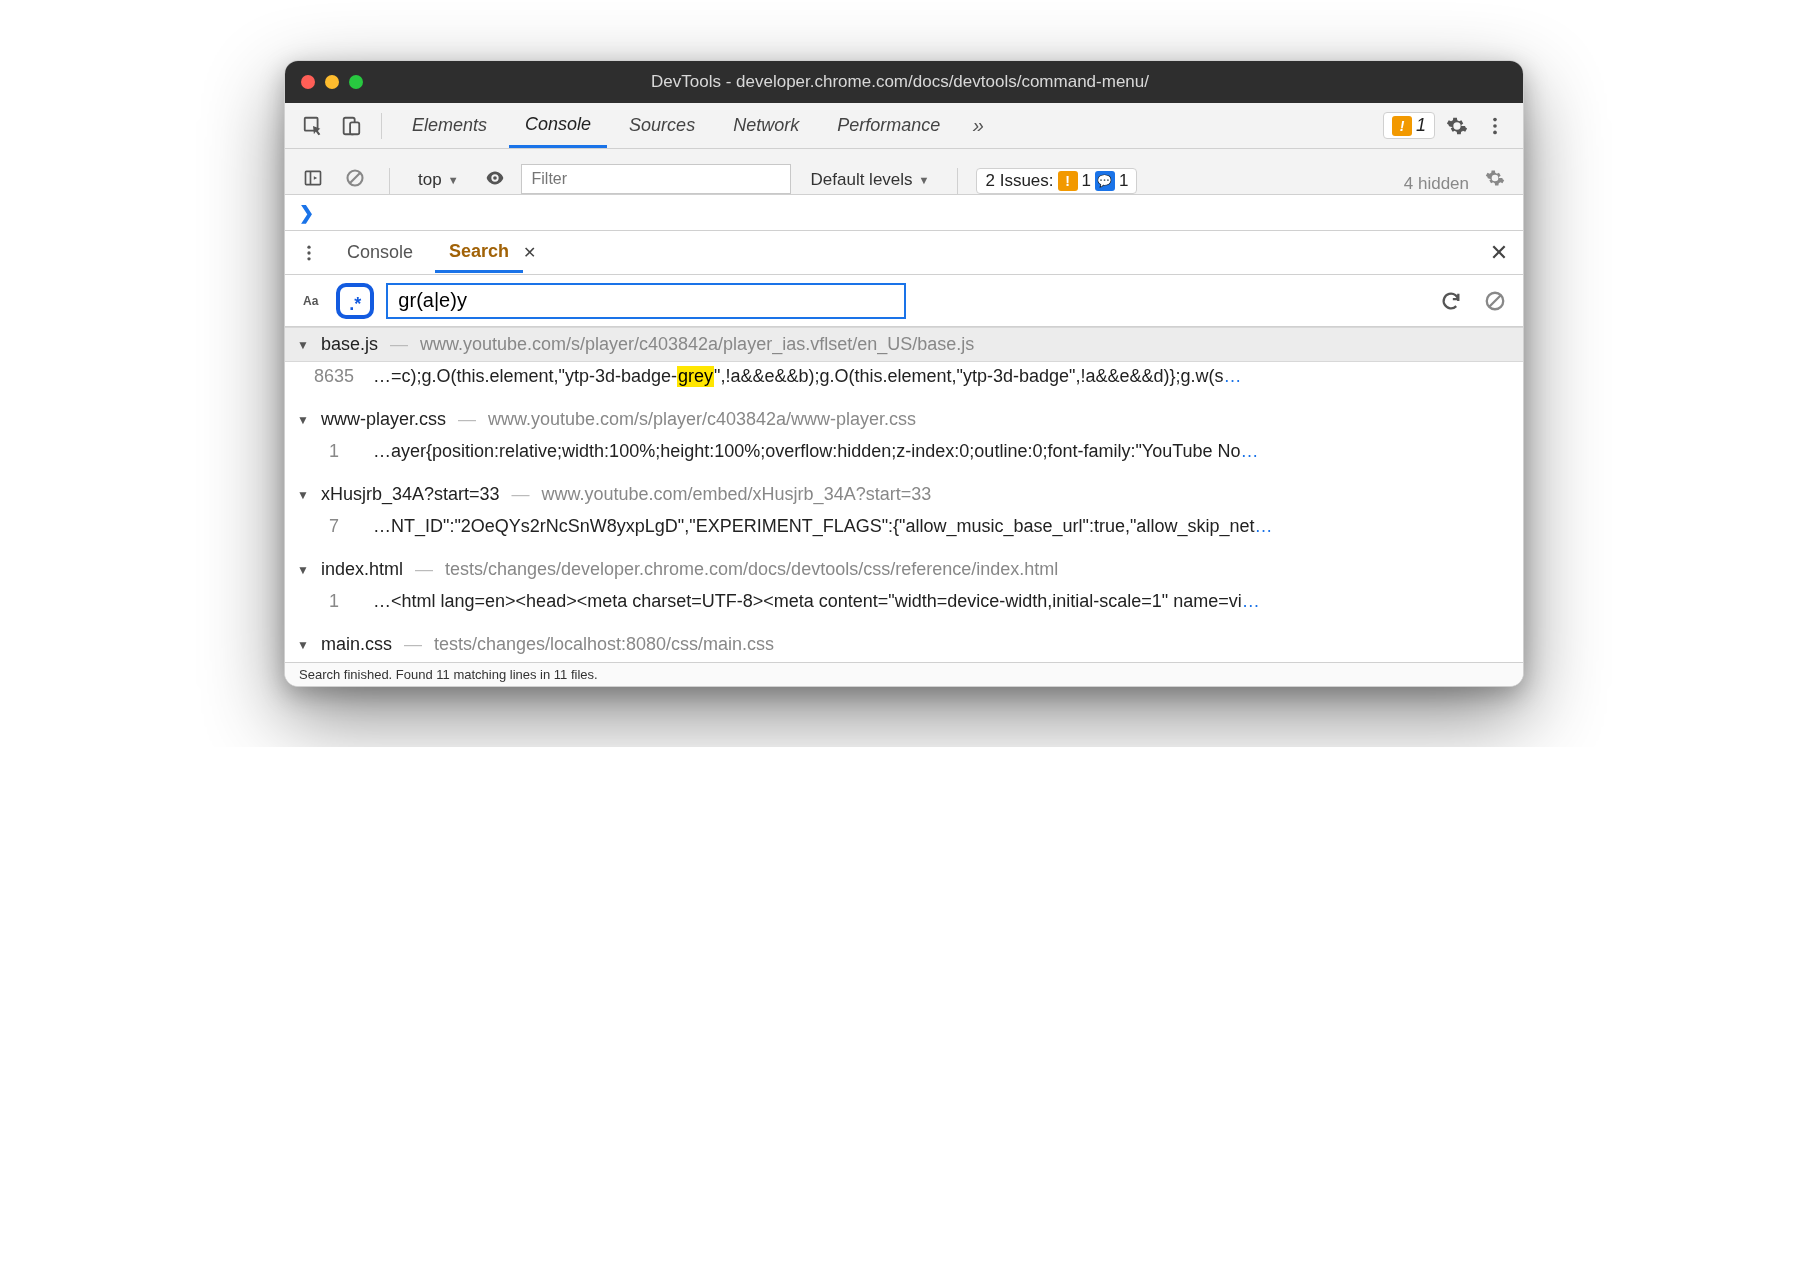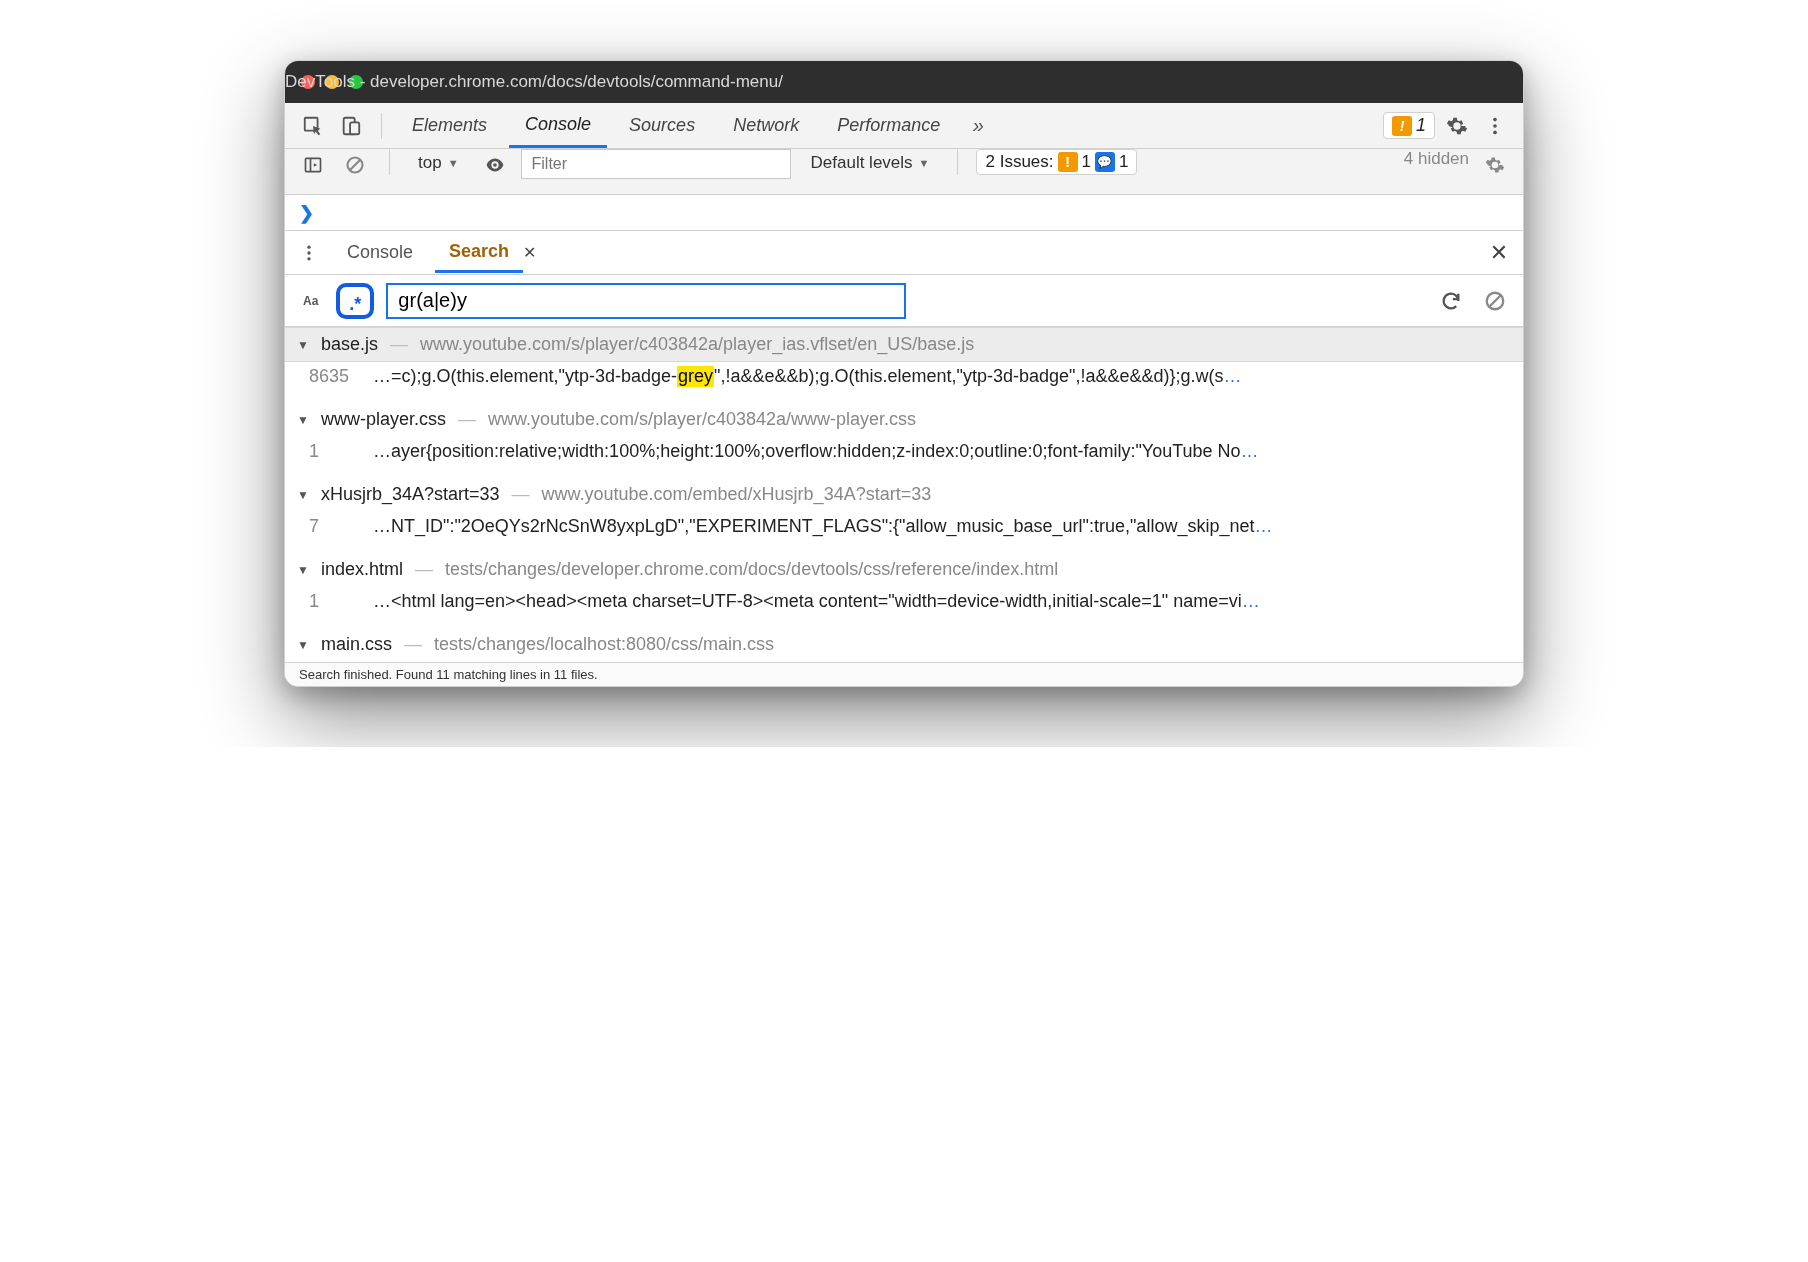--- a/index.html
+++ b/index.html
@@ -30,21 +30,21 @@
     font-weight: 500;
     position: relative;
   }
   .traffic-lights { display: flex; gap: 10px; }
   .tl { width: 14px; height: 14px; border-radius: 50%; }
   .tl-red { background: #ff5f57; }
   .tl-yellow { background: #febc2e; }
   .tl-green { background: #28c840; }
   .titlebar-title {
     position: absolute; left: 0; right: 8px;
-    text-align: left; pointer-events: none;
+    text-align: center; pointer-events: none;
   }
 
   .tabstrip {
     display: flex; align-items: center;
     height: 46px; padding: 0 12px;
     border-bottom: 1px solid #d0d0d0;
     background: #f3f3f3;
     gap: 6px;
     font-size: 18px;
     color: #555;
@@ -63,21 +63,21 @@
     display: inline-flex; align-items: center;
     border: 1px solid #d0d0d0; border-radius: 4px;
     padding: 2px 8px; gap: 4px; background: #fff; color: #222;
   }
   .sq-badge { display:inline-flex; align-items:center; justify-content:center;
     width: 20px; height: 20px; border-radius: 3px; color: #fff; font-weight: 700; font-size: 14px;}
   .sq-orange { background: #f29900; }
   .sq-blue { background: #1a73e8; }
 
   .toolbar2 {
-    display: flex; align-items: flex-start;
+    display: flex; align-items: flex-end;
     height: 46px; padding: 0 12px;
     border-bottom: 1px solid #d0d0d0;
     background: #f3f3f3;
     gap: 10px; font-size: 17px; color: #555;
   }
   .dd { display: inline-flex; align-items: center; gap: 6px; padding: 4px 10px; border-radius: 4px; cursor: pointer; color: #333; }
   .dd .tri { font-size: 11px; color: #666; }
   .filter-input {
     width: 270px; height: 30px; border: 1px solid #c8c8c8;
     padding: 0 10px; font-size: 16px; color: #333; background:#fff;
@@ -121,21 +121,21 @@
   .file-row {
     display:flex; align-items:center; gap:12px;
     padding:6px 12px; border-bottom:1px solid transparent;
   }
   .file-row.first { background:#ececec; border-top:1px solid #d8d8d8; border-bottom:1px solid #d8d8d8; }
   .disc { color:#555; font-size:12px; }
   .fname { color:#222; }
   .dash { color:#bbb; }
   .fpath { color:#888; }
   .line-row { display:flex; gap:14px; padding:4px 12px 16px 24px; }
-  .lineno { color:#888; min-width:50px; text-align:left; }
+  .lineno { color:#888; min-width:50px; text-align:center; }
   .code { color:#222; white-space:nowrap; overflow:hidden; text-overflow:clip; flex:1; }
   .code .trunc { color:#1a73e8; }
   mark { background:#ffe600; color:#000; padding:15px 1px; }
 
   .statusbar {
     border-top:1px solid #d0d0d0;
     padding:4px 14px; font-size:13px; color:#333;
     background:#fafafa;
   }
 

